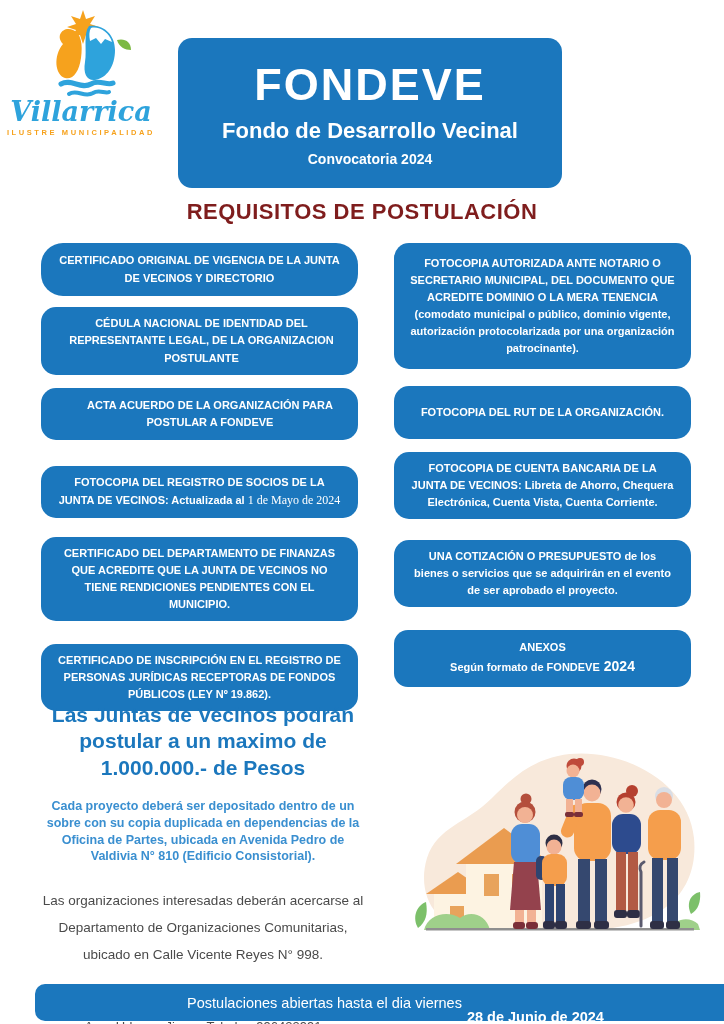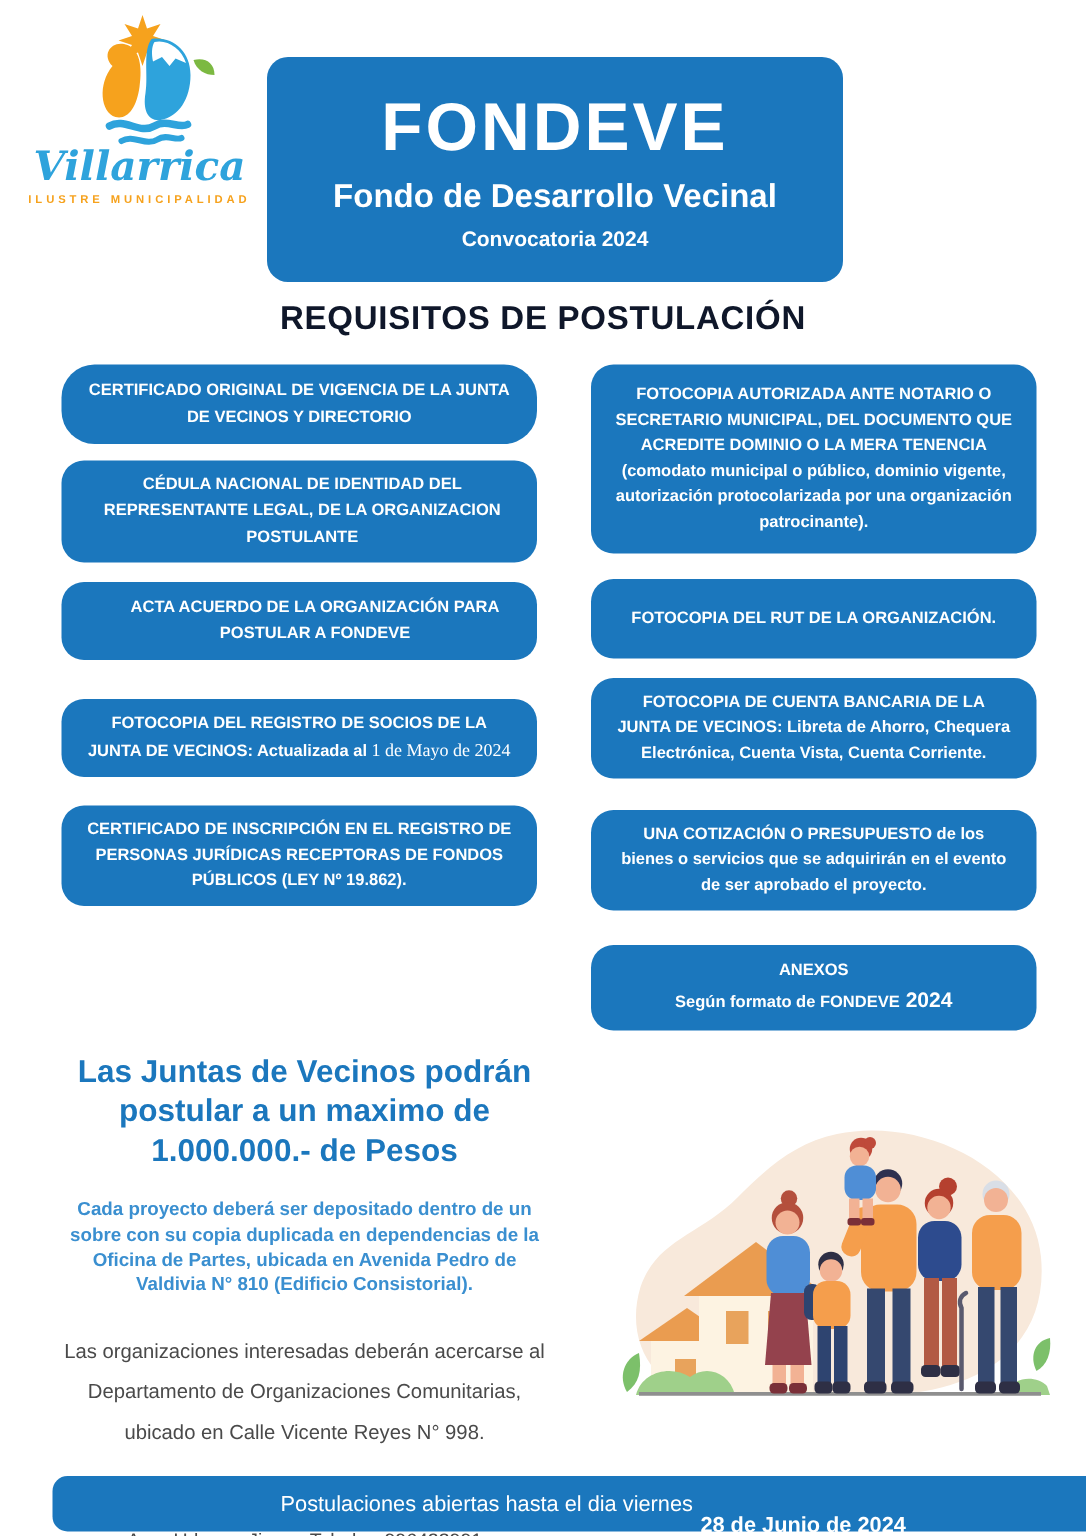--- a/index.html
+++ b/index.html
@@ -4,21 +4,21 @@
 <style>
   * { box-sizing: border-box; margin: 0; padding: 0; }
   html,body { background:#ffffff; }
   body {
     width:724px; height:1024px; margin:0 auto; position:relative;
     font-family:"Liberation Sans", sans-serif; overflow:hidden;
   }
   .page { position:absolute; inset:0; background:#ffffff; }
 
   
-  .logo { position:absolute; left:18px; top:10px; width:150px; text-align:center; }
+  .logo { position:absolute; left:6px; top:10px; width:150px; text-align:center; }
   .logo svg { display:block; margin:0 auto; }
   .logo-name {
     font-family:"DejaVu Serif", serif; font-style:italic; font-weight:bold;
     color:#2ea3dc; font-size:27px; line-height:1; margin-top:-4px; letter-spacing:0px;
   }
   .logo-sub {
     color:#f6a21d; font-size:7.5px; font-weight:bold; letter-spacing:2.6px; margin-top:3px;
   }
 
   
@@ -27,21 +27,21 @@
     background:#1b77bd; border-radius:14px; color:#fff; text-align:center;
     display:flex; flex-direction:column; justify-content:center; gap:7px;
   }
   .h-title { font-size:45px; font-weight:bold; letter-spacing:2px; }
   .h-sub   { font-size:22px; font-weight:bold; }
   .h-ed    { font-size:14px; font-weight:bold; }
 
   
   .section-title {
     position:absolute; top:199px; left:0; width:724px; text-align:center;
-    color:#0f172a; font-size:22px; font-weight:bold; letter-spacing:0.5px;
+    color:#7f1d1d; font-size:22px; font-weight:bold; letter-spacing:0.5px;
   }
 
   
   .req-grid { position:absolute; top:243px; left:41px; width:650px; display:flex; }
   .col { display:flex; flex-direction:column; }
   .col-left  { width:317px; margin-right:36px; }
   .col-right { width:297px; }
 
   .req-box {
     background:#1b77bd; color:#fff; border-radius:15px;
@@ -56,21 +56,21 @@
   .lb2 { min-height:68px; margin-bottom:13px;padding-left:20px; }
   .lb3 { min-height:52px; margin-bottom:26px;padding-left:37px; }
   .lb4 { min-height:52px; margin-bottom:19px; }
   .lb5 { min-height:62px; margin-bottom:23px; }
   .lb6 { min-height:62px; }
 
   .rb1 { min-height:53px; margin-bottom:13px; }
   .rb2 { min-height:126px; margin-bottom:17px; }
   .rb3 { min-height:57px; margin-bottom:21px;align-items:flex-end; }
   .rb4 { min-height:58px; margin-bottom:23px; }
-  .rb5 { min-height:57px; }
+  .rb5 { min-height:57px;border-radius:14px; }
   .rb5 .year { font-size:14px; font-weight:bold; margin-left:4px; }
 
   
   .info { position:absolute; left:38px; top:702px; width:330px; text-align:center; }
   .max-heading {
     color:#1b77bd; font-size:21px; font-weight:bold; line-height:1.25; margin-bottom:17px;
   }
   .deposit-note {
     color:#3a8fd0; font-size:12.5px; font-weight:bold; line-height:1.35; margin-bottom:22px;
   }
@@ -132,20 +132,23 @@
         <span>CERTIFICADO ORIGINAL DE VIGENCIA DE LA JUNTA DE VECINOS Y DIRECTORIO</span>
       </div>
       <div class="req-box lb2">
         <span>CÉDULA NACIONAL DE IDENTIDAD DEL REPRESENTANTE LEGAL, DE LA ORGANIZACION POSTULANTE</span>
       </div>
       <div class="req-box lb3">
         <span>ACTA ACUERDO DE LA ORGANIZACIÓN PARA POSTULAR A FONDEVE</span>
       </div>
       <div class="req-box lb4">
         <span class="inline-wrap"><span>FOTOCOPIA DEL REGISTRO DE SOCIOS DE LA JUNTA DE VECINOS: Actualizada al</span> <span class="light">1 de Mayo de 2024</span></span>
+      </div>
+      <div class="req-box lb5">
+        <span>CERTIFICADO DEL DEPARTAMENTO DE FINANZAS QUE ACREDITE QUE LA JUNTA DE VECINOS NO TIENE RENDICIONES PENDIENTES CON EL MUNICIPIO.</span>
       </div>
       <div class="req-box lb6">
         <span>CERTIFICADO DE INSCRIPCIÓN EN EL REGISTRO DE PERSONAS JURÍDICAS RECEPTORAS DE FONDOS PÚBLICOS (LEY Nº 19.862).</span>
       </div>
     </div>
 
     <div class="col col-right">
       <div class="req-box rb2">
         <span>FOTOCOPIA AUTORIZADA ANTE NOTARIO O SECRETARIO MUNICIPAL, DEL DOCUMENTO QUE ACREDITE DOMINIO O LA MERA TENENCIA (comodato municipal o público, dominio vigente, autorización protocolarizada por una organización patrocinante).</span>
       </div>

